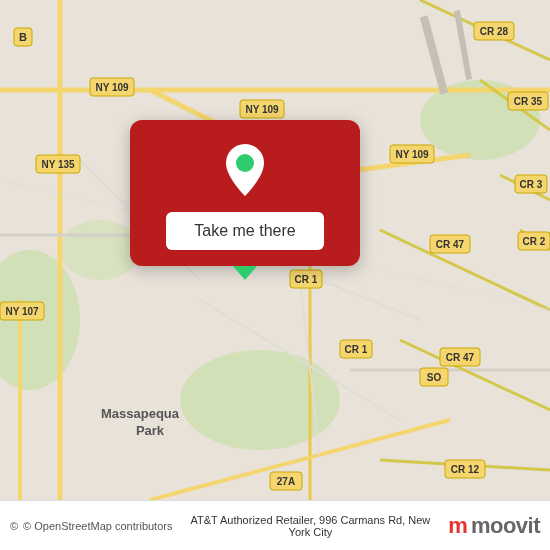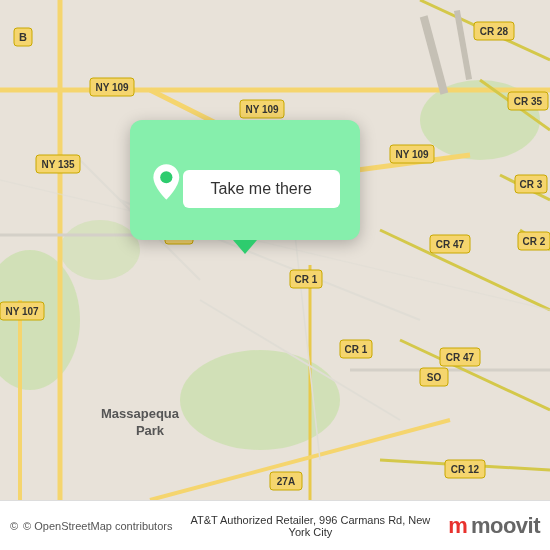--- a/index.html
+++ b/index.html
@@ -26,26 +26,26 @@
       position: absolute;
       top: 0; left: 0;
     }
 
     
     #popup-card {
       position: absolute;
       top: 120px;
       left: 130px;
       width: 230px;
-      background: #86efac;
+      background: #b91c1c;
       border-radius: 12px;
       display: flex;
-      flex-direction: row;
-      align-items: center;
-      padding: 34px 20px 16px 20px;
+      flex-direction: column;
+      align-items: center;
+      padding: 22px 20px 16px 20px;
       box-shadow: 0 4px 16px rgba(0,0,0,0.25);
     }
 
     #pin-icon {
       width: 48px;
       height: 56px;
       margin-bottom: 14px;
     }
 
     #take-me-there-btn {

